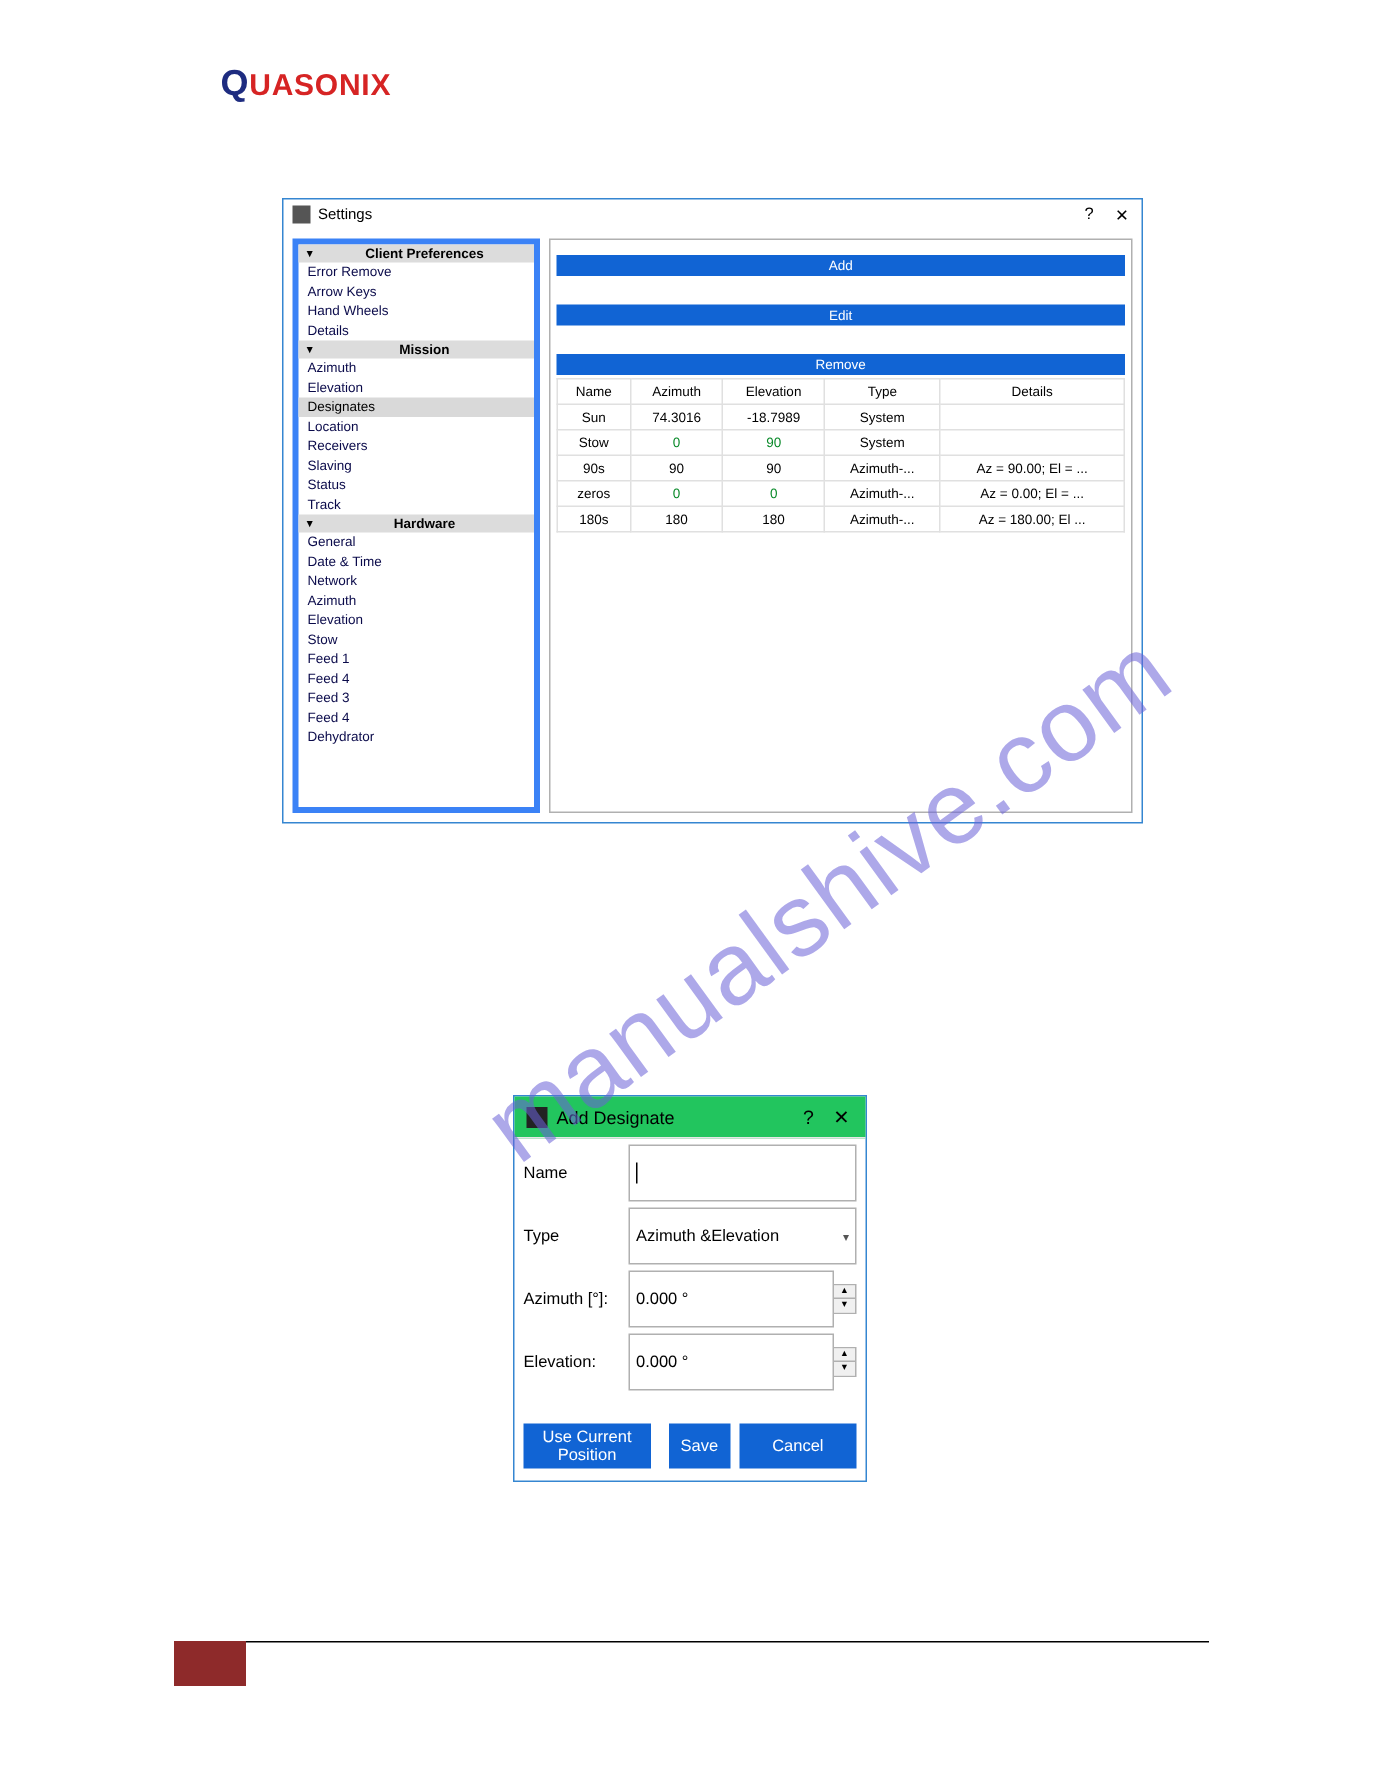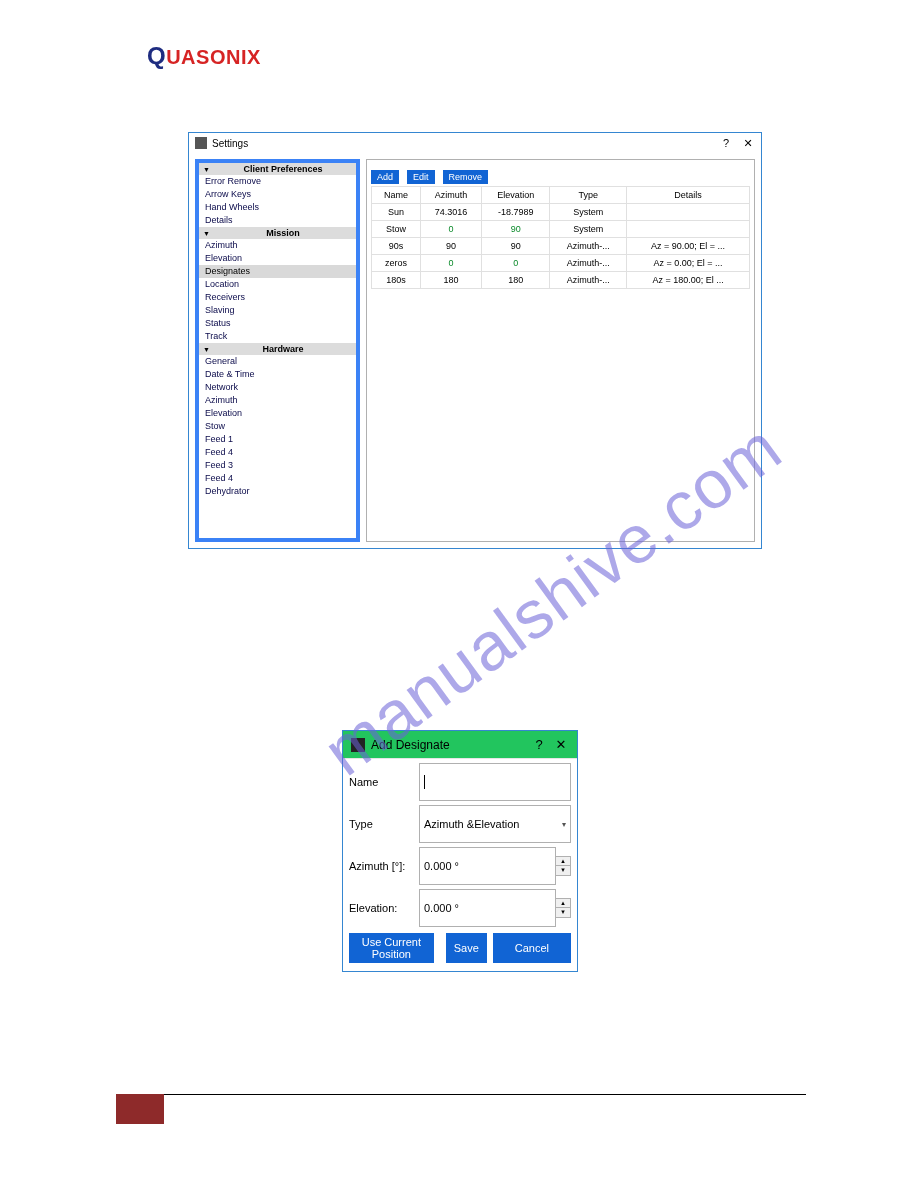--- a/index.html
+++ b/index.html
@@ -115,21 +115,22 @@
   .main-hdr {
     background: #dcdcdc;
     text-align: center;
     font-size: 9px;
     padding: 1px;
     color: #000;
   }
   .btnrow {
     margin-top: 6px;
     display: flex;
-    gap: 8px;
+    gap: 19px;
+    flex-direction: column;
   }
   .blue-btn {
     background: #1164d4;
     color: #fff;
     border: none;
     font-size: 9px;
     padding: 2px 6px;
     cursor: default;
   }
   .data-table {
@@ -210,21 +211,21 @@
     text-align: center;
     line-height: 8px;
     border-bottom: 1px solid #b0b0b0;
     background: #f0f0f0;
   }
   .dlg-row .spin .arw:last-child { border-bottom: none; }
   .dlg-btnrow {
     display: flex;
     justify-content: space-between;
     gap: 6px;
-    margin-top: 6px;
+    margin-top: 22px;
   }
   .dlg-btnrow .spacer { flex: 1; }
 
   
   .footer-line {
     position: absolute;
     top: 1094px;
     left: 116px;
     width: 690px;
     border-top: 1px solid #000;

